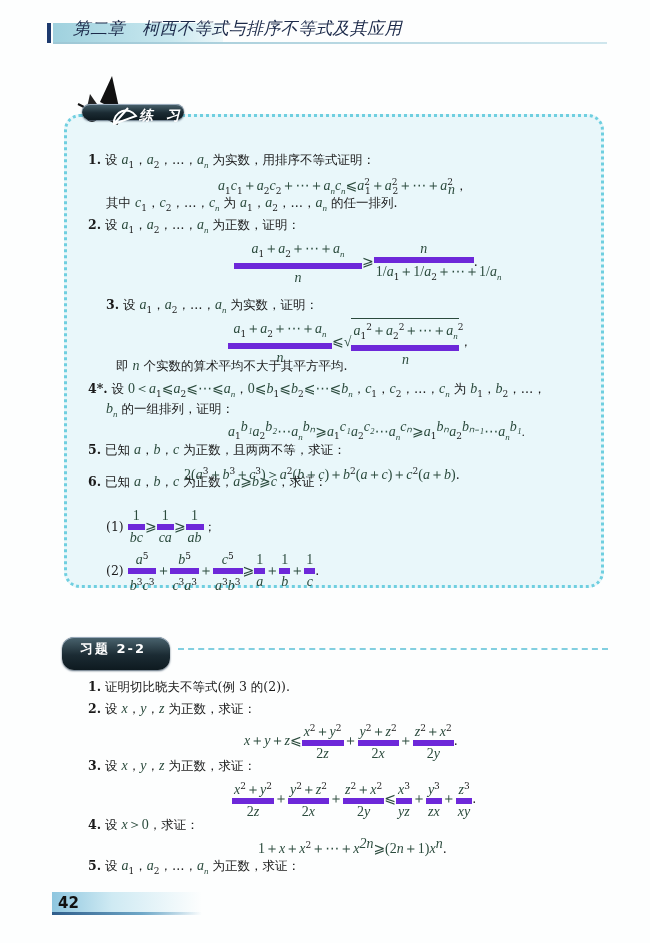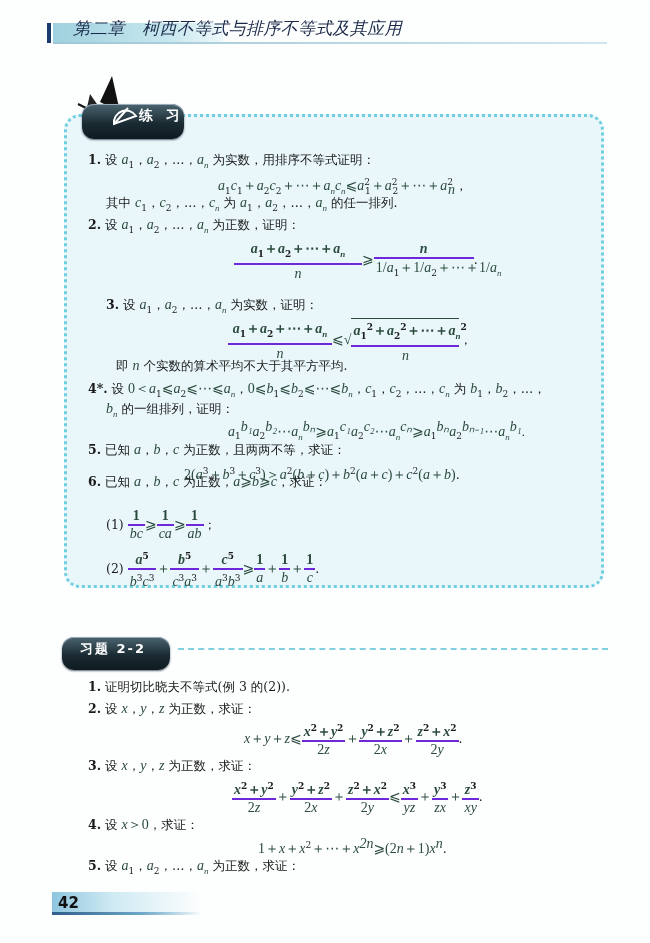--- a/index.html
+++ b/index.html
@@ -16,30 +16,30 @@
     font-family: "DejaVu Sans", sans-serif; letter-spacing: 0.3px; margin-left: 11px; }
   .hdr-line { left: 53px; top: 42px; width: 554px; height: 2px;
     background: linear-gradient(90deg, #9ec8d6, #cfe6ed); }
 
   
   .practice-box { left: 64px; top: 114px; width: 540px; height: 474px;
     background: #e9f7fa; border: 3px dotted #6fcfe0; border-radius: 16px; box-sizing: border-box; }
   .badge { background: linear-gradient(180deg, #4b6570 0%, #1b2b33 55%, #0e1a20 100%);
     border-radius: 12px; color: #fff; font-family: "DejaVu Sans", sans-serif; font-weight: bold;
     box-shadow: inset 0 1px 0 #9ab, 0 1px 2px #567; }
-  .badge-practice { left: 82px; top: 104px; width: 102px; height: 35px; }
+  .badge-practice { left: 82px; top: 104px; width: 102px; height: 16px; font-style: italic; }
   .badge-practice span { position: absolute; left: 57px; top: 3px; font-size: 14px; letter-spacing: 4px; }
   .logo { left: 70px; top: 72px; width: 80px; height: 80px; }
 
   .line { position: absolute; font-size: 12.5px; white-space: nowrap; line-height: 16px; }
   .num { font-weight: bold; font-family: "DejaVu Serif", serif; }
   .m { font-style: italic; font-family: "Liberation Serif", serif; font-size: 14px; color: #2a4a3c; }
   .mu { font-family: "Liberation Serif", serif; font-size: 14px; color: #2a4a3c; }
   .frac { display: inline-block; vertical-align: middle; text-align: center; }
-  .frac .t { display: block; border-bottom: 2px solid #6d28d9; padding: 0 2px; font-weight: bold; }
+  .frac .t { display: block; border-bottom: 6px solid #6d28d9; padding: 0 2px; }
   .frac .b { display: block; padding: 0 2px; }
   sub, sup { font-size: 9px; }
 
   
   .badge-ex { left: 62px; top: 637px; width: 108px; height: 33px; }
   .badge-ex span { position: absolute; left: 18px; top: 3px; font-size: 13px; letter-spacing: 2px; }
   .ex-dash { left: 178px; top: 648px; width: 430px; border-top: 2px dashed #82cfe0; }
 
   .footer-box { left: 52px; top: 892px; width: 150px; height: 22px;
     background: linear-gradient(90deg, #8ec6df 0%, #cfeaf3 40%, rgba(255,255,255,0) 100%); }

